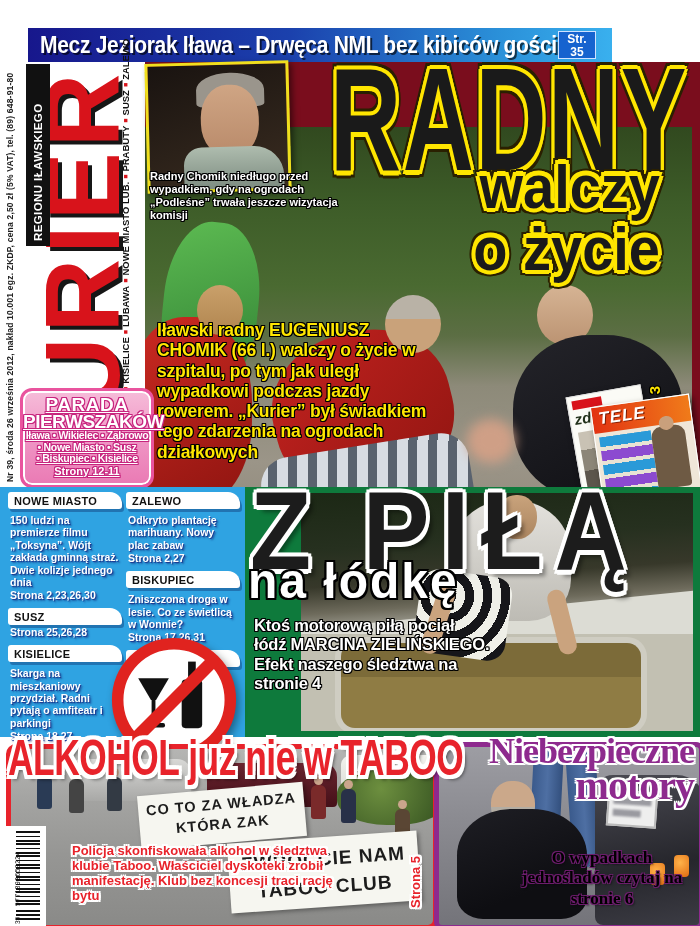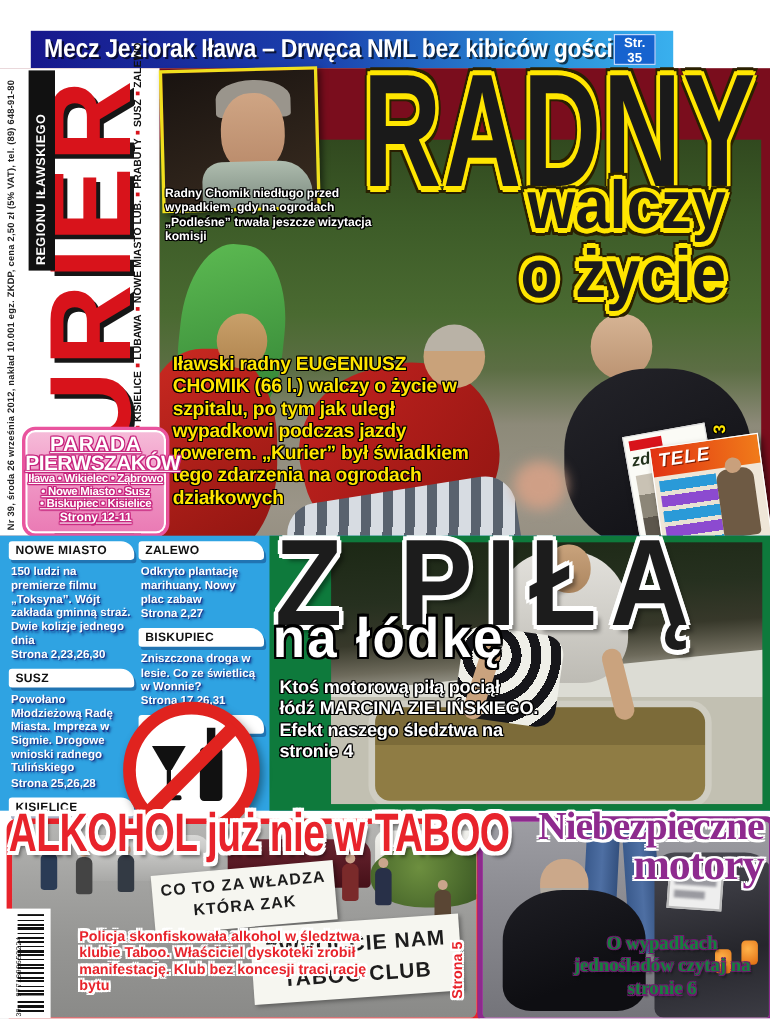--- a/index.html
+++ b/index.html
@@ -162,21 +162,21 @@
   .bikhead{position:absolute;left:52px;top:34px;width:44px;height:48px;border-radius:46%;background:linear-gradient(180deg,#cba88a 0 55%,#b3ada3 55% 100%);}
   .moto-bike{position:absolute;right:-6px;top:28px;width:110px;height:150px;border-radius:18px 28px 8px 8px;
     background:linear-gradient(170deg,#4a4a52,#26262c 60%,#3c3c44);}
   .plate{position:absolute;right:42px;top:44px;width:46px;height:32px;background:#eee;border:2px solid #bbb;transform:rotate(4deg);}
   .plate i{display:block;margin:5px 4px 0 4px;height:7px;background:#9a9aa0;filter:blur(1px);}
   .blinker{position:absolute;width:15px;height:22px;border-radius:4px;background:radial-gradient(circle at 40% 35%,#ffb34a,#e06a10);}
   .moto-h{left:436px;top:734px;width:258px;text-align:right;font-family:"Liberation Serif",serif;font-weight:bold;color:#8e2a8e;z-index:9;}
   .moto-h .l1{font-size:36px;line-height:34px;letter-spacing:-1px;}
   .moto-h .l2{font-size:40px;line-height:36px;letter-spacing:-1px;}
   .moto-lead{left:512px;top:848px;width:180px;text-align:center;font-family:"Liberation Serif",serif;font-weight:bold;
-    font-size:17px;line-height:1.2;color:#15803d;z-index:9;
+    font-size:17px;line-height:1.2;color:#000000;z-index:9;
     text-shadow:-1px -1px 0 #6e1d6e,1px -1px 0 #6e1d6e,-1px 1px 0 #6e1d6e,1px 1px 0 #6e1d6e,2px 2px 2px rgba(0,0,0,.4);}
 </style>
 </head>
 <body>
 
 <div class="page">
 
   <div class="abs top-banner">
     <span class="hl">Mecz Jeziorak Iława – Drwęca NML bez kibiców gości</span>
     <span class="strbox">
@@ -249,21 +249,20 @@
 
   <div class="abs mid-band">
     <div class="news-col" style="left:8px;">
       <div class="news-box">
         <span class="news-head">NOWE MIASTO</span>
         <span class="news-body">150 ludzi na premierze filmu „Toksyna”. Wójt zakłada gminną straż. Dwie kolizje jednego dnia</span>
         <span class="news-pages">Strona 2,23,26,30</span>
       </div>
       <div class="news-box">
         <span class="news-head">SUSZ</span>
-        <span class="news-body">Powołano Młodzieżową Radę Miasta. Impreza w Sigmie. Drogowe wnioski radnego Tulińskiego</span>
         <span class="news-pages">Strona 25,26,28</span>
       </div>
       <div class="news-box">
         <span class="news-head">KISIELICE</span>
         <span class="news-body">Skarga na mieszkaniowy przydział. Radni pytają o amfiteatr i parkingi</span>
         <span class="news-pages">Strona 18,27</span>
       </div>
     </div>
     <div class="news-col" style="left:126px;">
       <div class="news-box">

